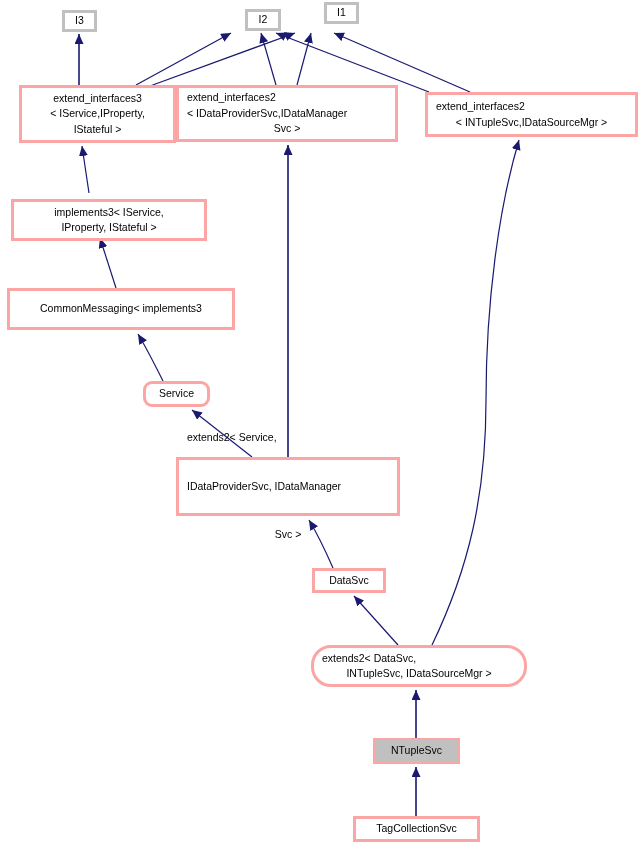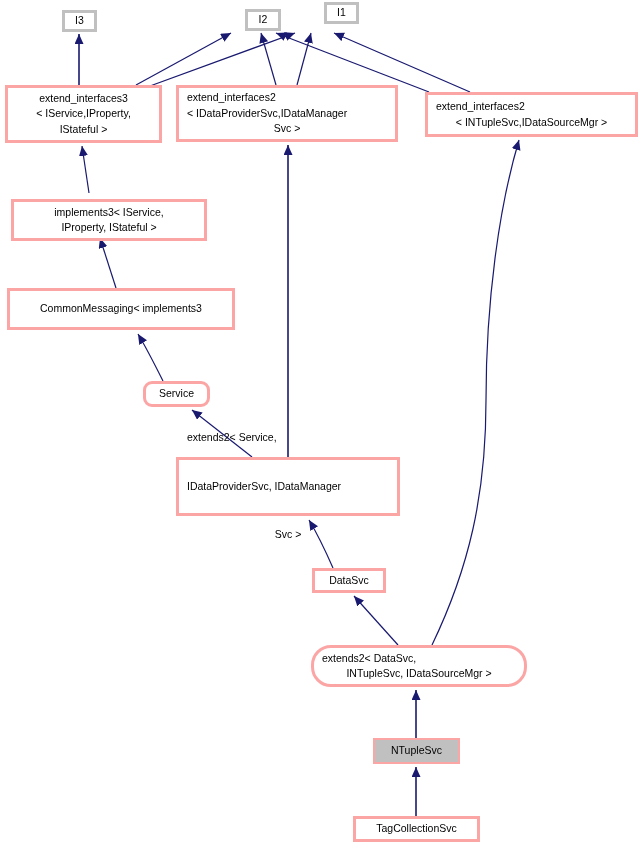--- a/index.html
+++ b/index.html
@@ -33,21 +33,21 @@
   }
   .node .ln { display: block; align-self: center; }
   .node .ln.left { align-self: flex-start; margin-left: 8px; }
   .node.iface { border-color: #c0c0c0; }
   .node.current { background: #c0c0c0; border-width: 2px; }
 
   
   #n-i3   { left: 62px;  top: 10px;  width: 35px;  height: 22px; }
   #n-i2   { left: 245px; top: 9px;   width: 36px;  height: 22px; }
   #n-i1   { left: 298px; top: 2px;   width: 35px;  height: 22px; margin-left: 26px; }
-  #n-ei3  { left: 5px;   top: 85px;  width: 157px; height: 58px; }
+  #n-ei3  { left: 19px;   top: 85px;  width: 157px; height: 58px; }
   #n-ei2d { left: 176px; top: 85px;  width: 222px; height: 57px; }
   #n-ei2n { left: 425px; top: 92px;  width: 213px; height: 45px; }
   #n-impl { left: 11px;  top: 199px; width: 196px; height: 42px; }
   #n-cm   { left: 7px;   top: 288px; width: 228px; height: 42px; }
   #n-svc  { left: 143px; top: 381px; width: 67px;  height: 26px; border-radius: 9px; }
   #n-ext2s{ left: 176px; top: 457px; width: 224px; height: 59px; gap: 33px; }
   #n-dsvc { left: 312px; top: 568px; width: 74px;  height: 25px; }
   #n-ext2d{ left: 311px; top: 645px; width: 216px; height: 42px; border-radius: 20px; }
   #n-nt   { left: 373px; top: 738px; width: 87px;  height: 26px; }
   #n-tc   { left: 353px; top: 816px; width: 127px; height: 26px; }

